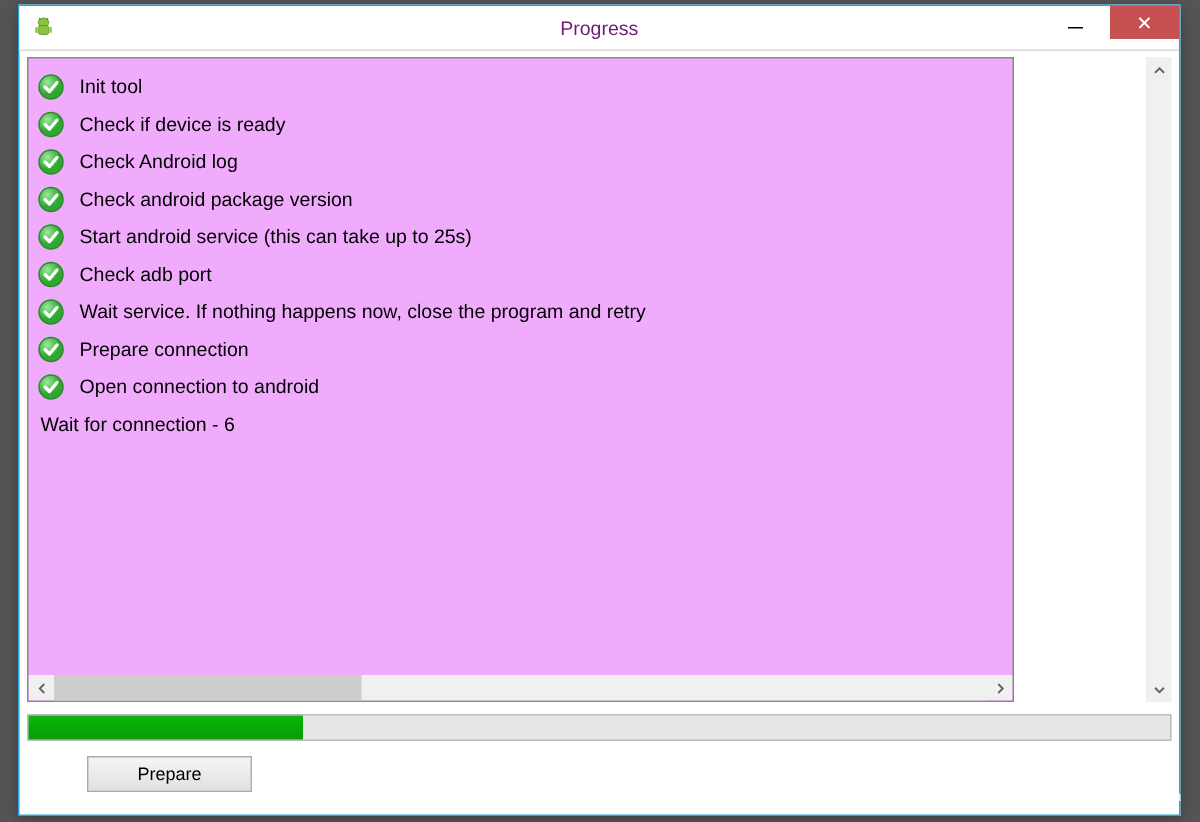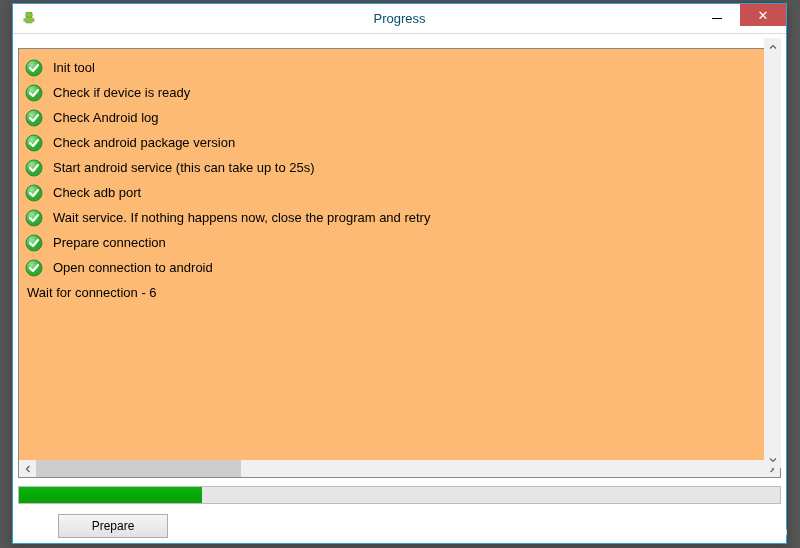--- a/index.html
+++ b/index.html
@@ -49,21 +49,21 @@
       width: 16px;
       height: 16px;
     }
     
     .titlebar-title {
       position: absolute;
       left: 0;
       right: 0;
       text-align: center;
       font-size: 13px;
-      color: #0c4a6e;
+      color: #701a75;
       pointer-events: none;
     }
     
     .titlebar-buttons {
       position: absolute;
       right: 0;
       top: 0;
       display: flex;
       height: 22px;
     }
@@ -98,27 +98,26 @@
       font-family: Arial, sans-serif;
       font-size: 13px;
       line-height: 1;
     }
     
     .client-area {
       padding: 4px 5px 5px 5px;
     }
     
     .content-box {
-      width: 763px;
+      width: 658px;
       height: 430px;
       border: 1px solid #888;
-      background: #fdba74;
+      background: #f0abfc;
       position: relative;
       overflow: hidden;
-      margin-top: 10px;
     }
     
     .items-list {
       padding: 6px 4px 4px 6px;
     }
     
     .progress-item {
       display: flex;
       align-items: center;
       height: 25px;

